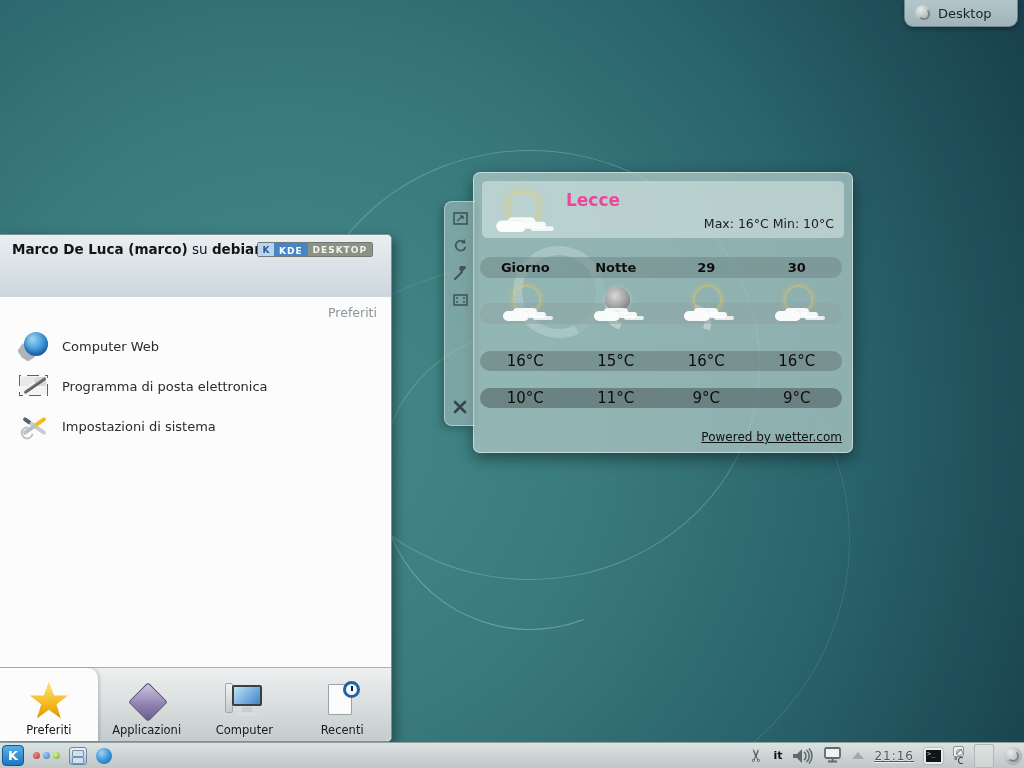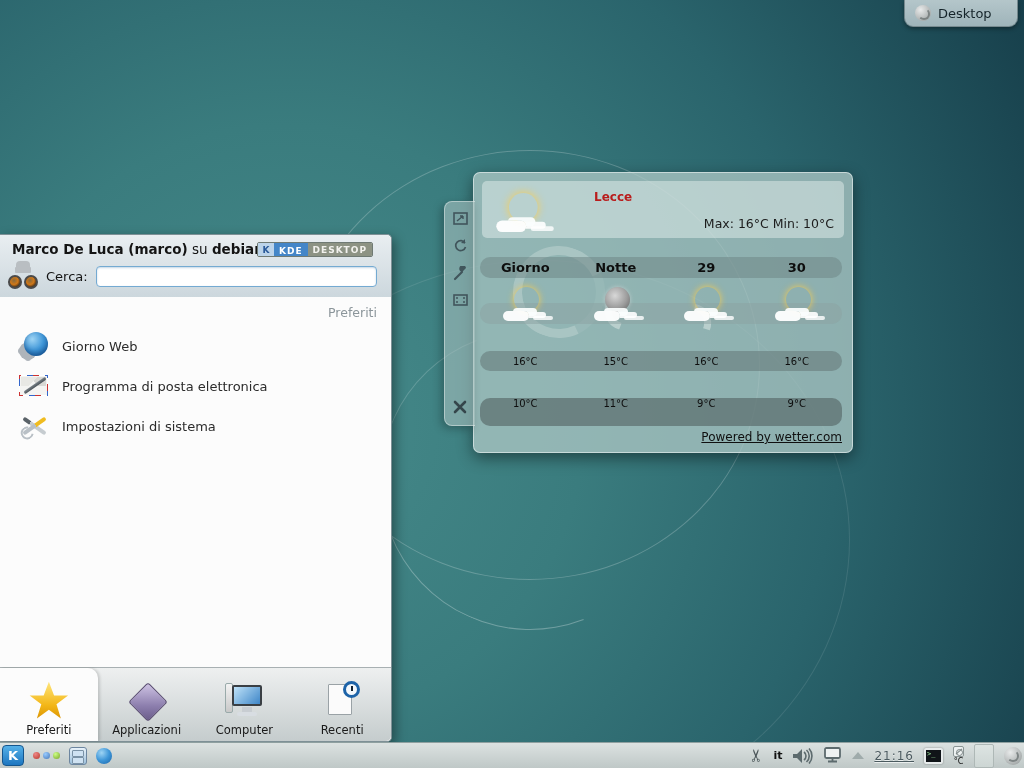--- a/index.html
+++ b/index.html
@@ -38,21 +38,21 @@
     box-shadow:0 5px 16px rgba(0,0,0,.45); }
   .applet-handle { position:absolute; left:-30px; top:28px; width:31px; height:225px;
     background:rgba(165,190,188,.6); border:1px solid rgba(255,255,255,.4); border-right:none;
     border-radius:8px 0 0 8px; box-shadow:-3px 3px 8px rgba(0,0,0,.25);
     display:flex; flex-direction:column; align-items:center; padding:10px 0 10px; gap:13px; }
   .applet-handle svg { display:block; opacity:.8; }
   .applet-handle .close { margin-top:auto; opacity:.9; }
 
   .w-header { position:absolute; left:8px; top:8px; right:8px; height:57px;
     background:rgba(235,243,242,.45); border-radius:5px; }
-  .w-city { position:absolute; left:84px; top:9px; font-size:12px; font-weight:bold; color:#b91c1c;margin-left:28px; }
+  .w-city { position:absolute; left:84px; top:9px; font-size:17px; font-weight:bold; color:#ec4899; }
   .w-maxmin { position:absolute; right:10px; bottom:7px; font-size:12.5px; color:#1c1c1c; }
 
   .wicon { position:relative; width:48px; height:36px; }
   .wicon .sun { position:absolute; left:13px; top:0; width:25px; height:25px; border-radius:50%;
     background:radial-gradient(circle at 40% 35%, #ffeb90, #ffc댄530 0, #ffc530 55%, #ee9600);
     box-shadow:0 0 7px rgba(255,205,70,.95); }
   .wicon.moon .sun { background:radial-gradient(circle at 40% 35%, #d8d8d8, #9c9c9c 55%, #5c5c5c);
     box-shadow:0 0 4px rgba(220,220,220,.6); }
   .wicon .cloud { position:absolute; left:2px; bottom:2px; width:26px; height:10px; border-radius:7px;
     background:rgba(255,255,255,.95);
@@ -60,22 +60,22 @@
   .w-hdr-icon { position:absolute; left:12px; top:12px; transform:scale(1.15); transform-origin:left top; }
 
   .w-row { position:absolute; left:6px; width:362px; border-radius:10px; display:flex; }
   .w-row .cell { flex:1; text-align:center; }
   .w-cols  { top:84px;  height:21px; background:rgba(112,134,134,.55); align-items:center; }
   .w-cols .cell { font-size:13px; font-weight:bold; color:#0d0d0d; }
   .w-icons { top:130px; height:21px; background:rgba(140,162,162,.5); }
   .w-icons .cell { display:flex; justify-content:center; }
   .w-icons .wicon { margin-top:-16px; }
   .w-temp1 { top:178px; height:20px; background:rgba(104,124,124,.6); align-items:center; }
-  .w-temp2 { top:225px; height:28px; background:rgba(88,106,106,.68); }
-  .w-temp1 .cell, .w-temp2 .cell { font-size:10px; color:#0d0d0d; }
+  .w-temp2 { top:215px; height:20px; background:rgba(88,106,106,.68); align-items:center; }
+  .w-temp1 .cell, .w-temp2 .cell { font-size:15px; color:#0d0d0d; }
   .w-link { position:absolute; right:10px; bottom:8px; font-size:12px; color:#101010; text-decoration:underline; cursor:pointer; }
 
   
   .kickoff { position:absolute; left:0; top:234px; width:392px; height:508px;
     background:#fcfcfc; border:1px solid #7e9096; border-left:none; border-radius:0 5px 5px 0;
     box-shadow:3px 4px 12px rgba(0,0,0,.4); display:flex; flex-direction:column; }
   .ko-head { height:62px; background:linear-gradient(#e9eef1,#ccd7dd); border-radius:0 5px 0 0;
     position:relative; padding:6px 10px 0 12px; flex:none; }
   .ko-title { font-size:13.5px; color:#141414; }
   .ko-title .b { font-weight:bold; }
@@ -297,40 +297,31 @@
 <div class="kickoff">
   <div class="ko-head">
     <div class="ko-title">
       <span class="b">Marco De Luca (marco)</span><span> su </span><span class="b">debian</span>
     </div>
     <div class="ko-badge">
       <span class="k-ico">K</span>
       <span class="kde">KDE</span>
       <span class="dsk">DESKTOP</span>
     </div>
-    <div class="ko-search">
-      <span class="binoculars">
-        <span class="gear"></span>
-          <span class="lens l"></span>
-          <span class="lens r"></span>
-      </span>
-      <span class="lbl">Cerca:</span>
-      <input type="text" value="" style="">
-    </div>
   </div>
 
   <div class="ko-body">
     <div class="ko-section">Preferiti</div>
 
     <div class="ko-item">
       <span class="iko globe">
           <span class="gear"></span>
           <span class="ball"></span>
         </span>
-      <span class="txt">Giorno Web</span>
+      <span class="txt">Computer Web</span>
     </div>
     <div class="ko-item">
       <span class="iko mail">
           <span class="env"></span>
           <span class="flap"></span>
           <span class="pen"></span>
         </span>
       <span class="txt">Programma di posta elettronica</span>
     </div>
     <div class="ko-item">

